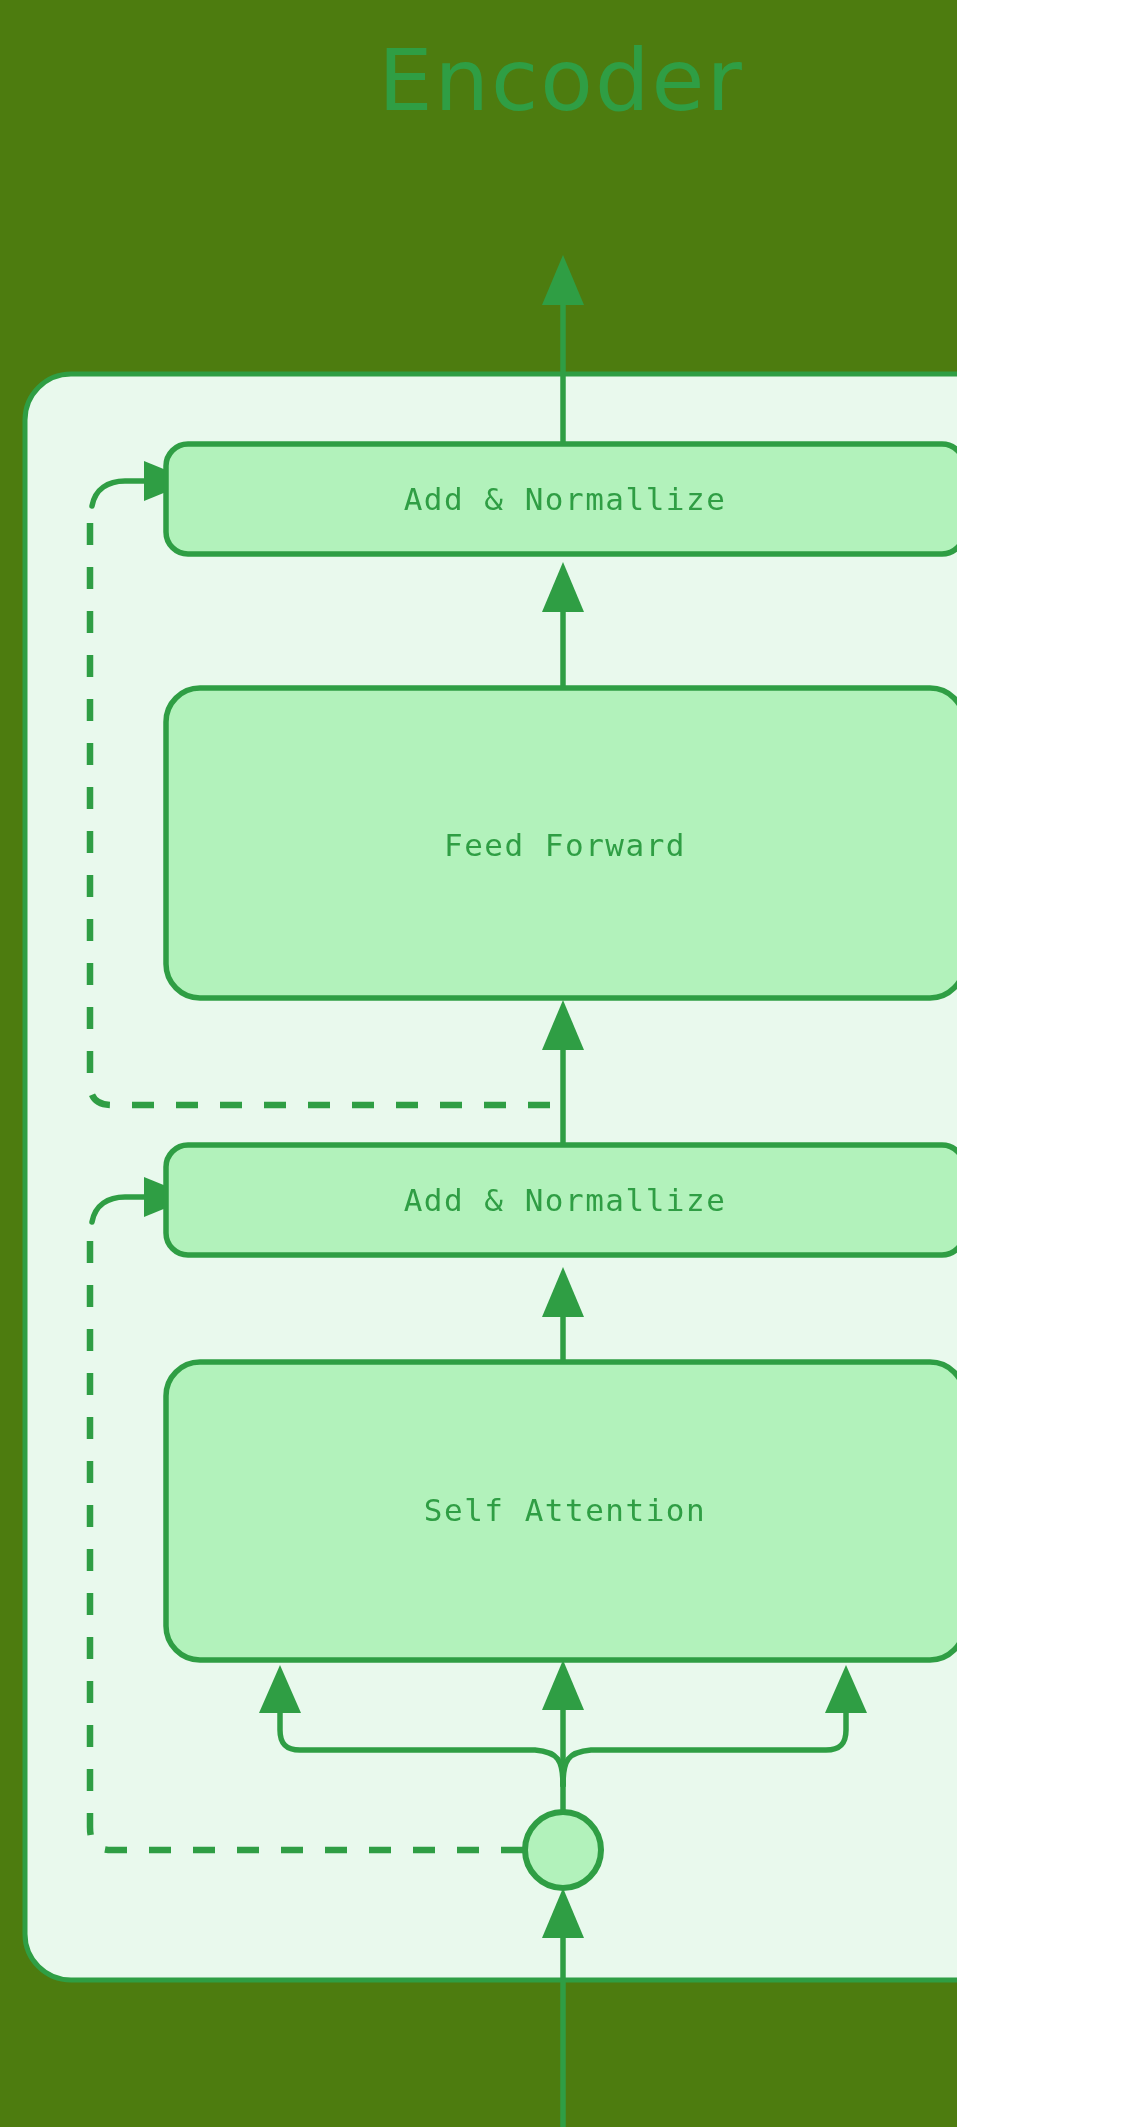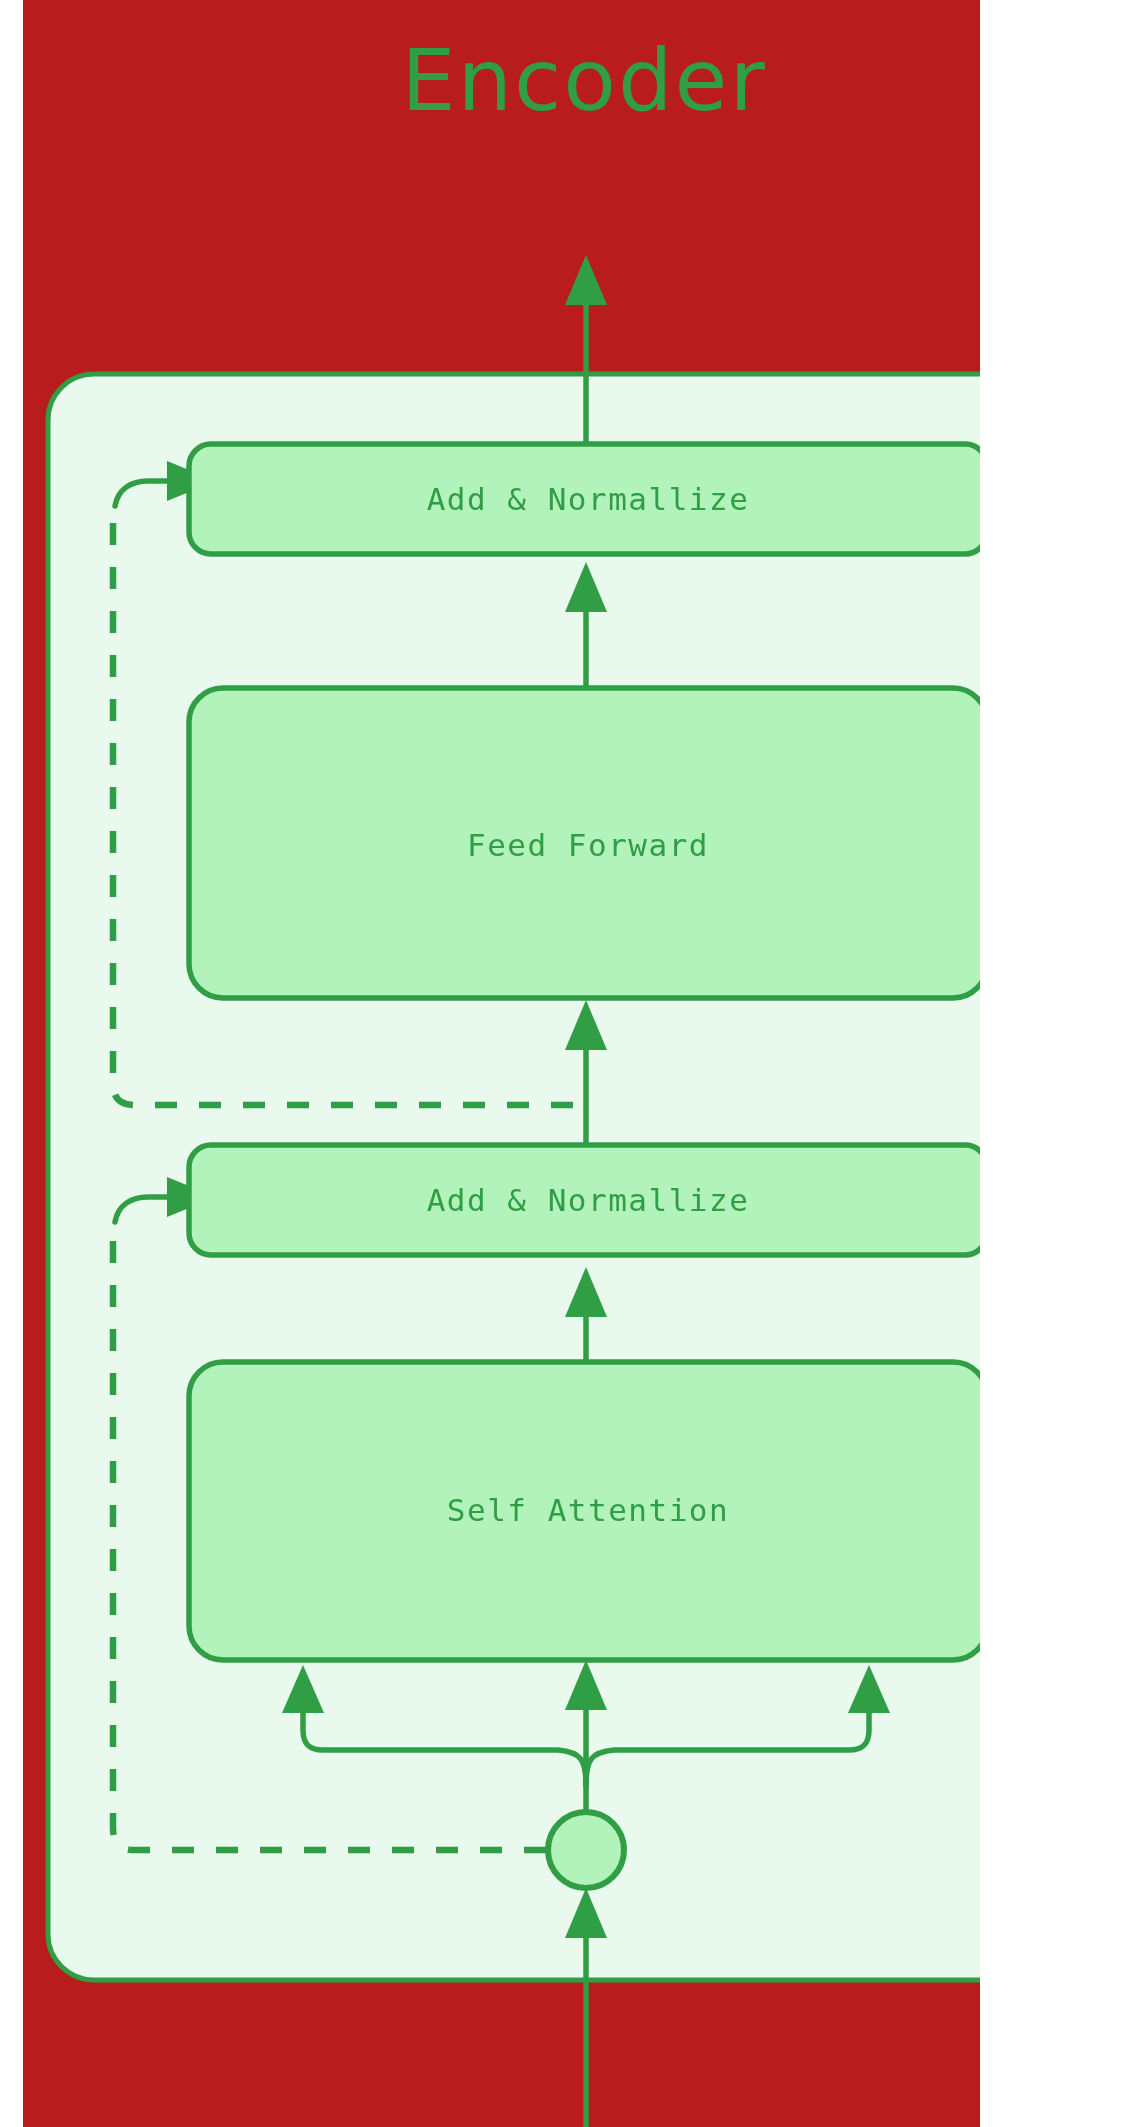--- a/index.html
+++ b/index.html
@@ -7,23 +7,22 @@
     padding: 0;
     background: #ffffff;
   }
   body {
     font-family: "DejaVu Sans", sans-serif;
   }
   #stage {
     position: relative;
     width: 957px;
     height: 2127px;
-    background: #b91c1c;
+    background: #4d7c0f;
     overflow: hidden;
-    margin-left: 23px;
   }
   #diagram-svg {
     position: absolute;
     left: 0;
     top: 0;
     width: 1123px;
     height: 2127px;
     display: block;
   }
   .diagram-title {

